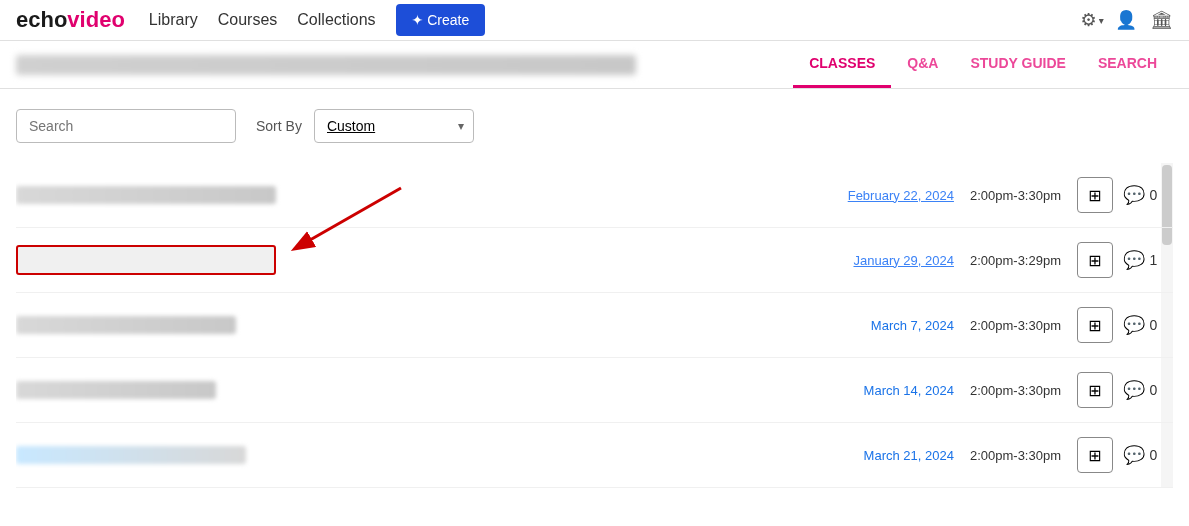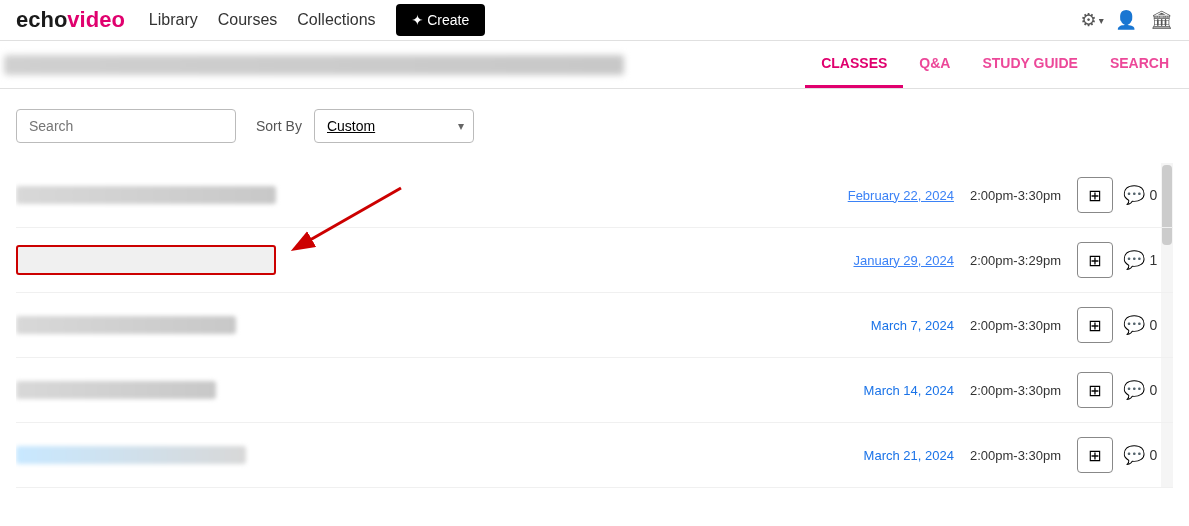--- a/index.html
+++ b/index.html
@@ -23,21 +23,21 @@
     .logo-video { color: #e0006e; font-size: 22px; font-weight: 600; }
     .nav-links { display: flex; gap: 20px; }
     .nav-link {
       color: #333;
       text-decoration: none;
       font-size: 16px;
       cursor: pointer;
     }
     .create-btn {
       margin-left: 20px;
-      background: #000000;
+      background: #1d4ed8;
       color: #fff;
       border: none;
       border-radius: 4px;
       padding: 8px 16px;
       font-size: 14px;
       cursor: pointer;
       display: flex;
       align-items: center;
       gap: 6px;
     }
@@ -54,21 +54,21 @@
       color: #555;
       font-size: 18px;
       display: flex;
       align-items: center;
     }
 
     
     .banner-area {
       display: flex;
       align-items: center;
-      padding: 0 4px;
+      padding: 0 16px;
       height: 48px;
       border-bottom: 1px solid #e0e0e0;
       background: #fff;
     }
     .banner-blurred {
       width: 620px;
       height: 20px;
       background: linear-gradient(90deg, #d0d0d0 0%, #c8c8c8 100%);
       border-radius: 3px;
       filter: blur(3px);

